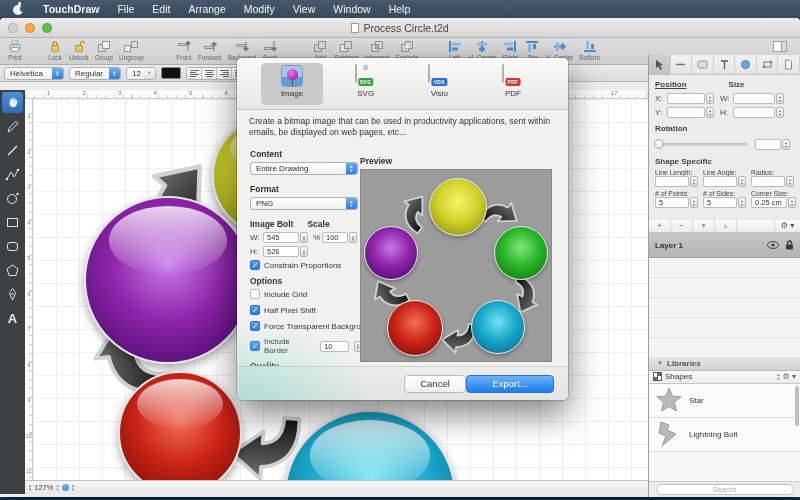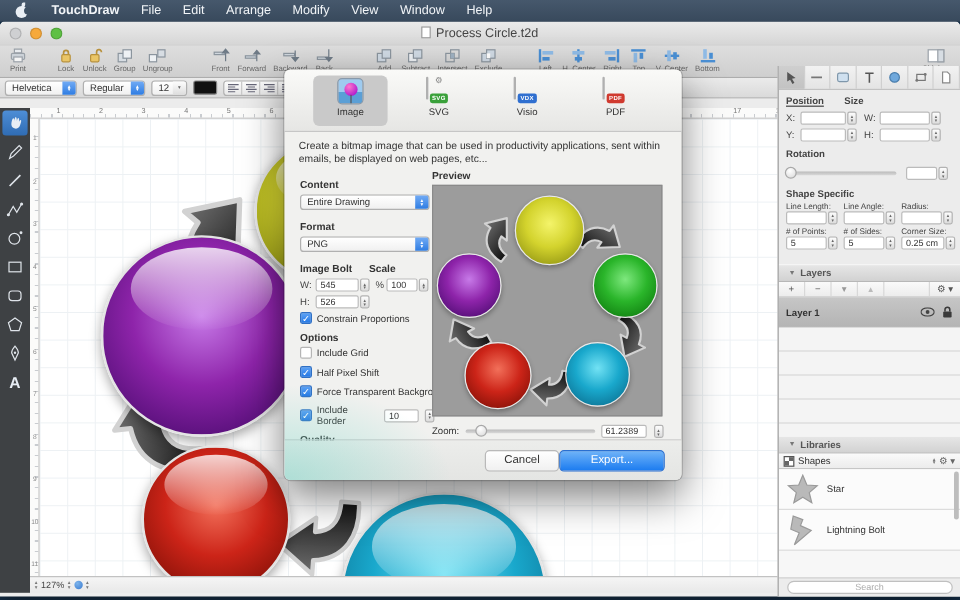--- a/index.html
+++ b/index.html
@@ -124,21 +124,21 @@
   .gear-mini { position:absolute; top:-1px; left:50%; transform:translateX(-50%); font-size:7px; color:#888; line-height:7px; }
   .ddesc { font-size:8.6px; color:#333; line-height:1.25; padding:6px 12px 4px; }
   .dbody { position:relative; }
   .dleft { position:absolute; left:13px; top:8px; width:112px; }
   .dlbl { font-size:8.5px; font-weight:bold; color:#333; margin-bottom:3px; }
   .dpopup { width:108px; margin-bottom:9px; }
   .num { width:36px; }
   .chkrow { display:flex; align-items:center; gap:4px; margin-bottom:6px; font-size:8px; color:#333; }
   .chk { width:10px; height:10px; border-radius:2px; background:#fff; border:1px solid #b5b5b5; flex:none; color:#fff; font-size:8px; line-height:9px; text-align:center; }
   .chk.on { background:linear-gradient(#5ca2f6,#2478e5); border-color:#2e6fc4; }
-  .dright { position:absolute; left:123px; top:0px; width:196px; }
+  .dright { position:absolute; left:123px; top:15px; width:196px; }
   .preview-box { width:192px; height:193px; background:#9c9c9c; border:1px solid #8a8a8a; position:relative; overflow:hidden; }
   .pv-sphere { position:absolute; border-radius:50%; border:1.5px solid #e8e8e8; box-shadow:0 2px 4px rgba(0,0,0,.3); }
   .zrow { display:flex; align-items:center; gap:5px; margin-top:7px; font-size:8px; color:#333; }
   .frow { display:flex; gap:5px; margin-top:5px; font-size:8px; color:#333; }
   .dfooter { position:absolute; left:0; right:0; bottom:0; height:34px; border-top:1px solid #cfcfcf; background:linear-gradient(#ecedeb,#e4e5e3); display:flex; align-items:center; justify-content:flex-end; padding-right:14px; }
   .btn { height:18px; border-radius:4px; font-size:9.5px; display:flex; align-items:center; justify-content:center; }
   .btn-cancel { width:62px; background:linear-gradient(#fff,#f0f0f0); border:1px solid #b9b9b9; color:#333; }
   .btn-export { width:88px; background:linear-gradient(#6fb3f8,#1c7cf0); border:1px solid #2a6fd0; color:#fff; }
   .qticks { display:flex; justify-content:space-between; margin-top:3px; padding:0 2px; }
   .qticks i { width:1px; height:2px; background:#b5b5b5; }
@@ -532,21 +532,21 @@
         </div>
       <div class="itab">
           <svg width="11" height="11">
             <path d="M2.5 1h4l2 2v7h-6z" fill="#fff" stroke="#888"></path>
           </svg>
         </div>
     </div>
     <div class="icontent">
       <div class="irow" style="margin-bottom:4px">
           <span class="ilbl b u">Position</span>
-          <span class="ilbl b" style="margin-left:17px">Size</span>
+          <span class="ilbl b" style="margin-left:42px">Size</span>
         </div>
       <div class="irow">
           <span class="ilbl" style="width:12px">X:</span>
           <span class="field" style="width:38px"></span>
           <span class="stp">▴<br>▾</span>
           <span class="ilbl" style="width:13px;margin-left:6px">W:</span>
           <span class="field" style="width:42px"></span>
           <span class="stp">▴<br>▾</span>
         </div>
       <div class="irow">
@@ -593,24 +593,20 @@
             <span class="field" style="width:34px">5</span>
             <span class="stp">▴<br>▾</span>
           </span>
         <span style="display:flex">
             <span class="field" style="width:36px">0.25 cm</span>
             <span class="stp">▴<br>▾</span>
           </span>
       </div>
     </div>
 
-    <div class="shead">
-        <span class="dis">▼</span>
-        <span>Layers</span>
-      </div>
     <div class="lay-tools">
       <span>+</span>
       <span>−</span>
       <span style="color:#999">▾</span>
       <span style="color:#bbb">▴</span>
       <span class="gear">⚙ ▾</span>
     </div>
     <div class="layer-row">
       <span>Layer 1</span>
       <span style="margin-left:auto;display:flex;gap:6px;align-items:center">

